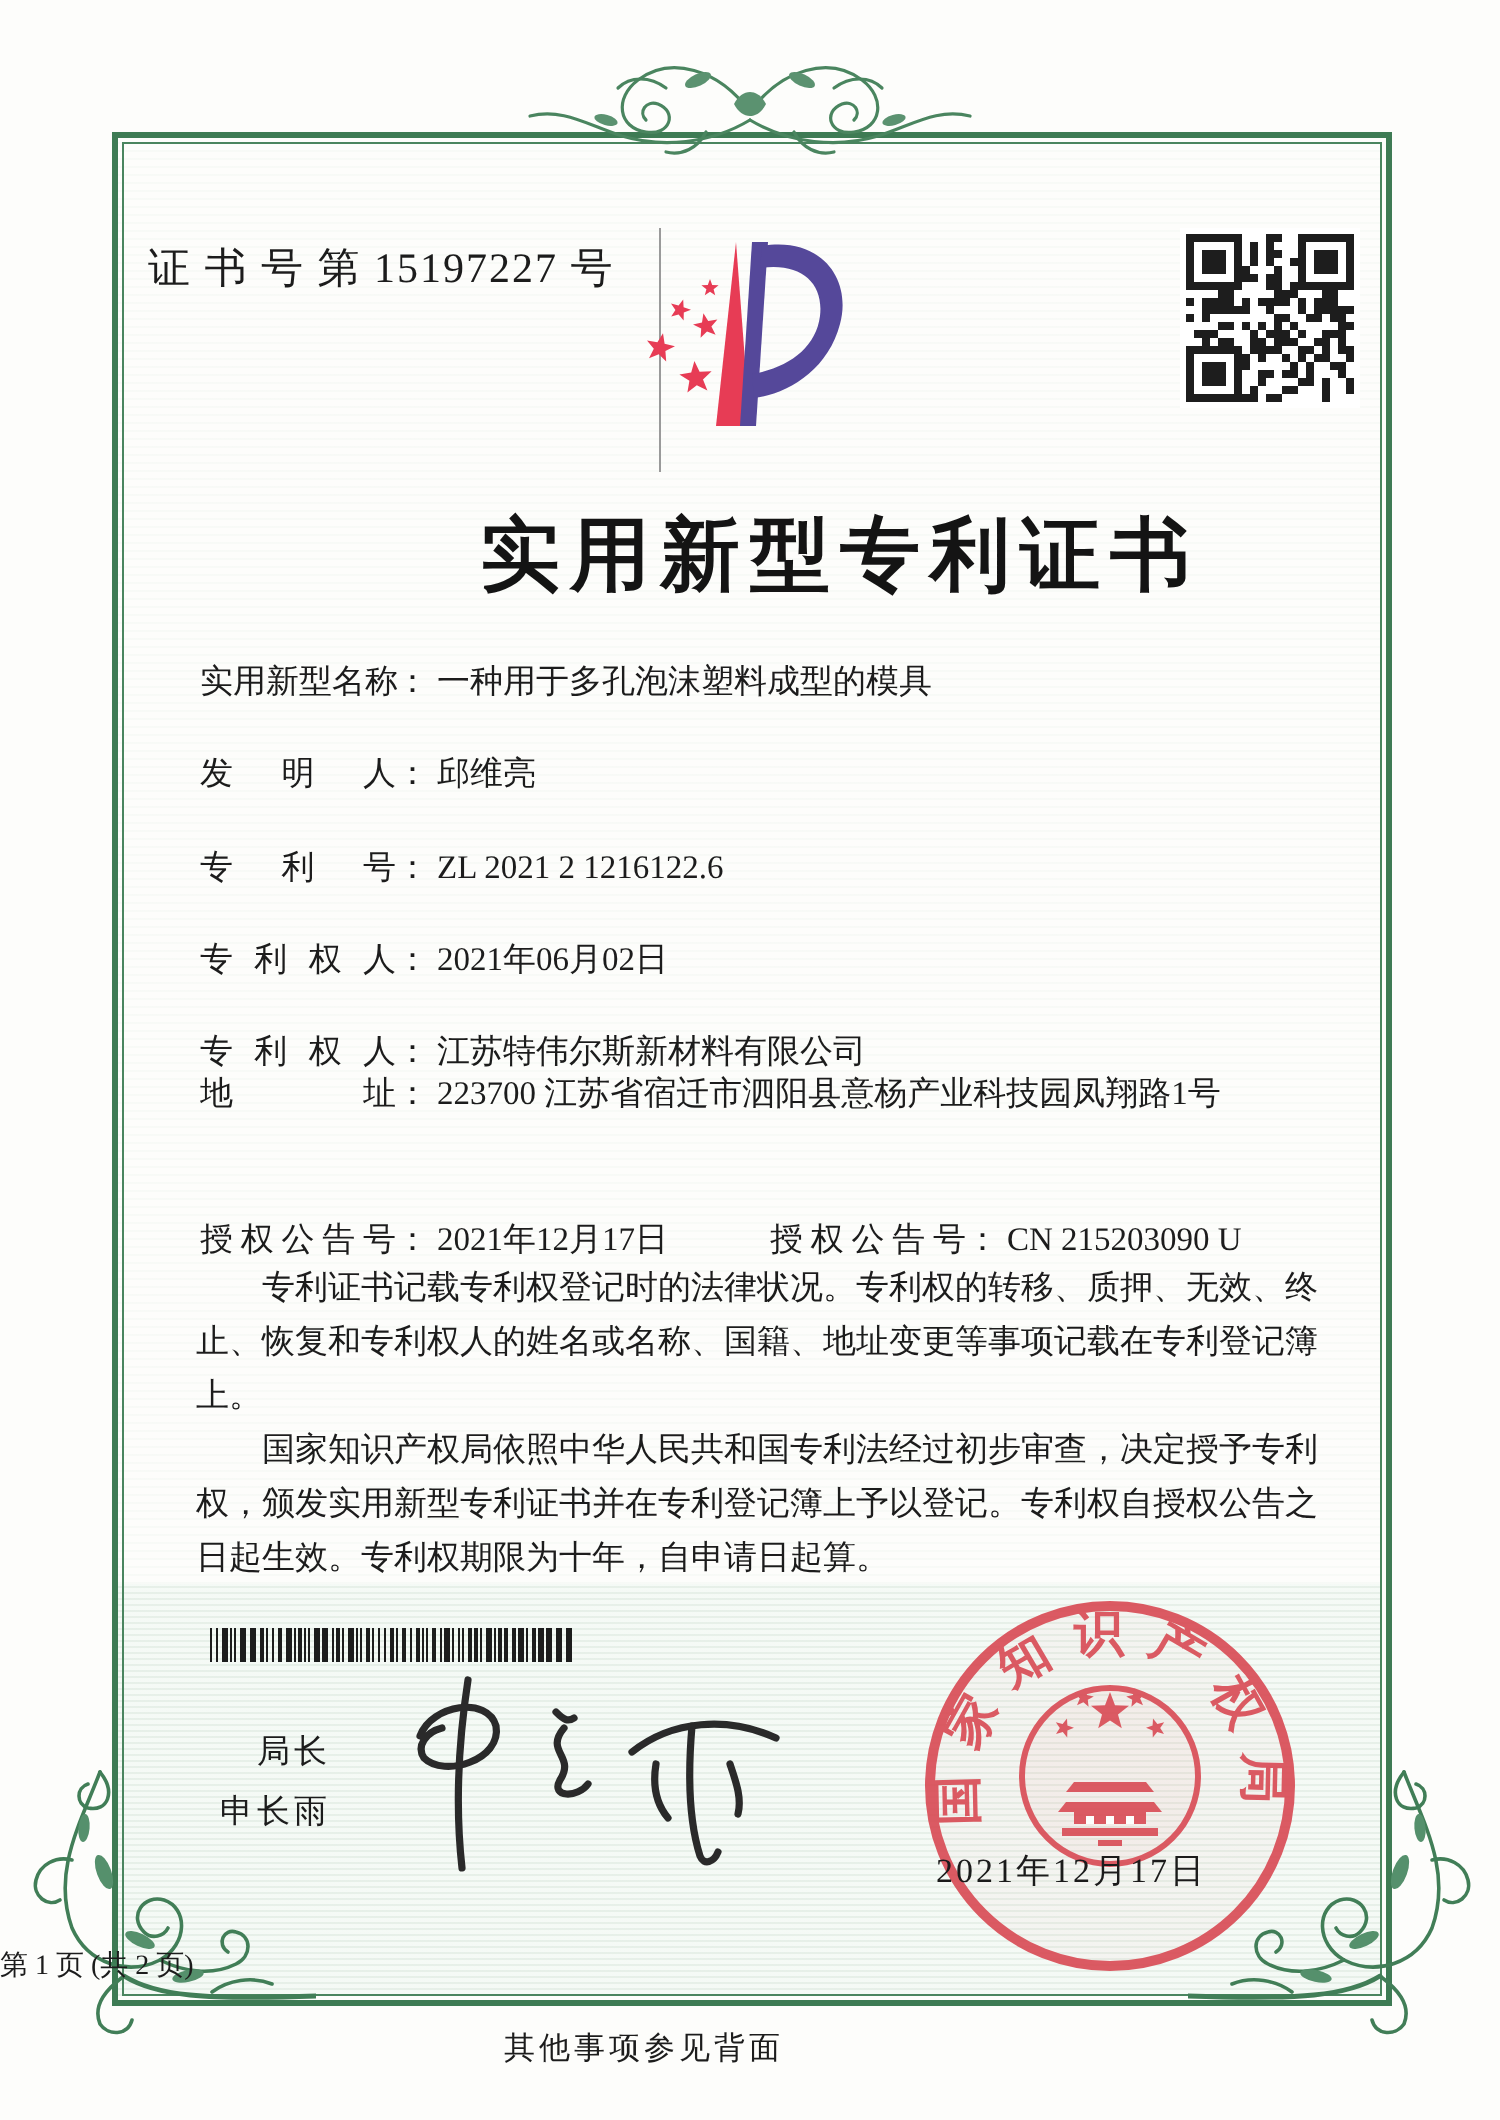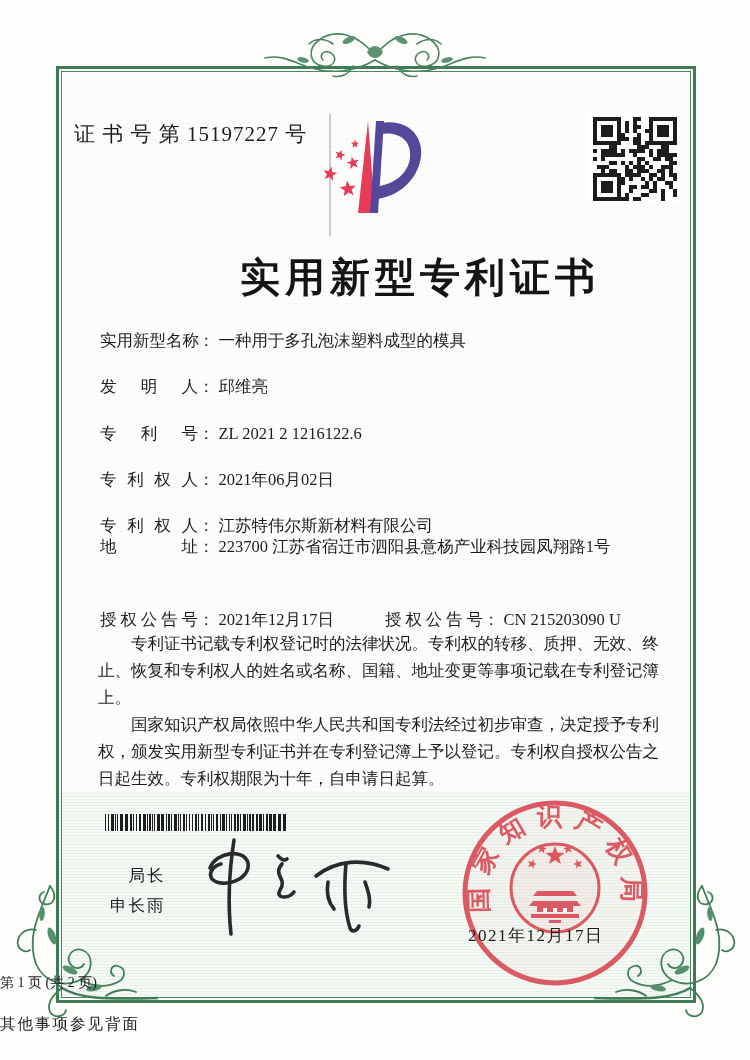--- a/index.html
+++ b/index.html
@@ -25,21 +25,21 @@
   .body-text{position:absolute;left:98px;top:630px;width:566px;font-size:16.5px;
        line-height:27px;z-index:3;}
   .body-text p{margin:0;text-indent:2em;}
   .barcode{position:absolute;left:105px;top:814px;z-index:3;}
   .officer{position:absolute;left:110px;top:861px;font-size:16.5px;letter-spacing:2px;line-height:30px;z-index:3;text-align:right;}
   .signature{position:absolute;left:196px;top:836px;z-index:4;}
   .seal{position:absolute;left:457px;top:793px;z-index:3;}
   .seal-date{position:absolute;left:468px;top:924px;width:190px;font-size:17px;
        letter-spacing:1.5px;color:#1b1b1b;z-index:5;white-space:nowrap;}
   .page-info{position:absolute;left:0;top:974px;width:750px;text-align:left;font-size:14px;z-index:3;}
-  .back-note{position:absolute;left:0;top:1014px;width:644px;text-align:left;font-size:15.5px;
+  .back-note{position:absolute;left:0;top:1014px;width:644px;text-align:center;font-size:15.5px;
        letter-spacing:2px;z-index:3;}
   .flourish-top{position:absolute;left:263px;top:14px;z-index:2;}
   .flourish-bl{position:absolute;left:6px;top:884px;z-index:2;}
   .flourish-br{position:absolute;left:594px;top:884px;transform:scaleX(-1);z-index:2;}
 </style>
 </head>
 <body>
 
 <div class="texture2"></div>
 <div class="texture"></div>

